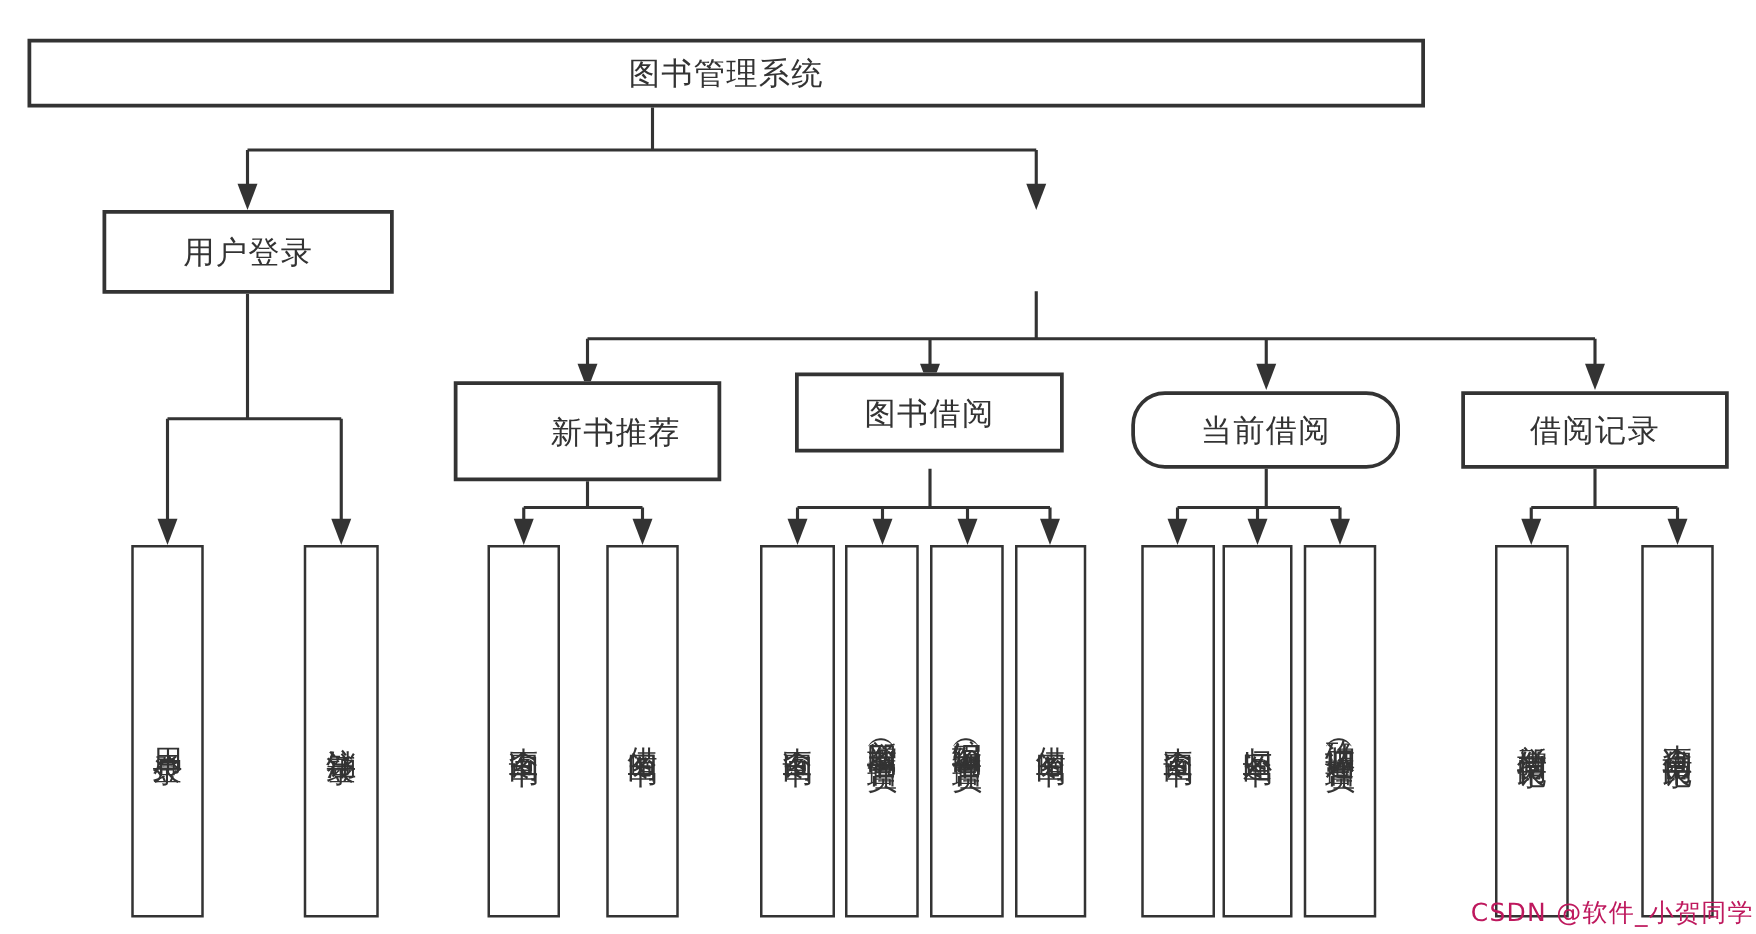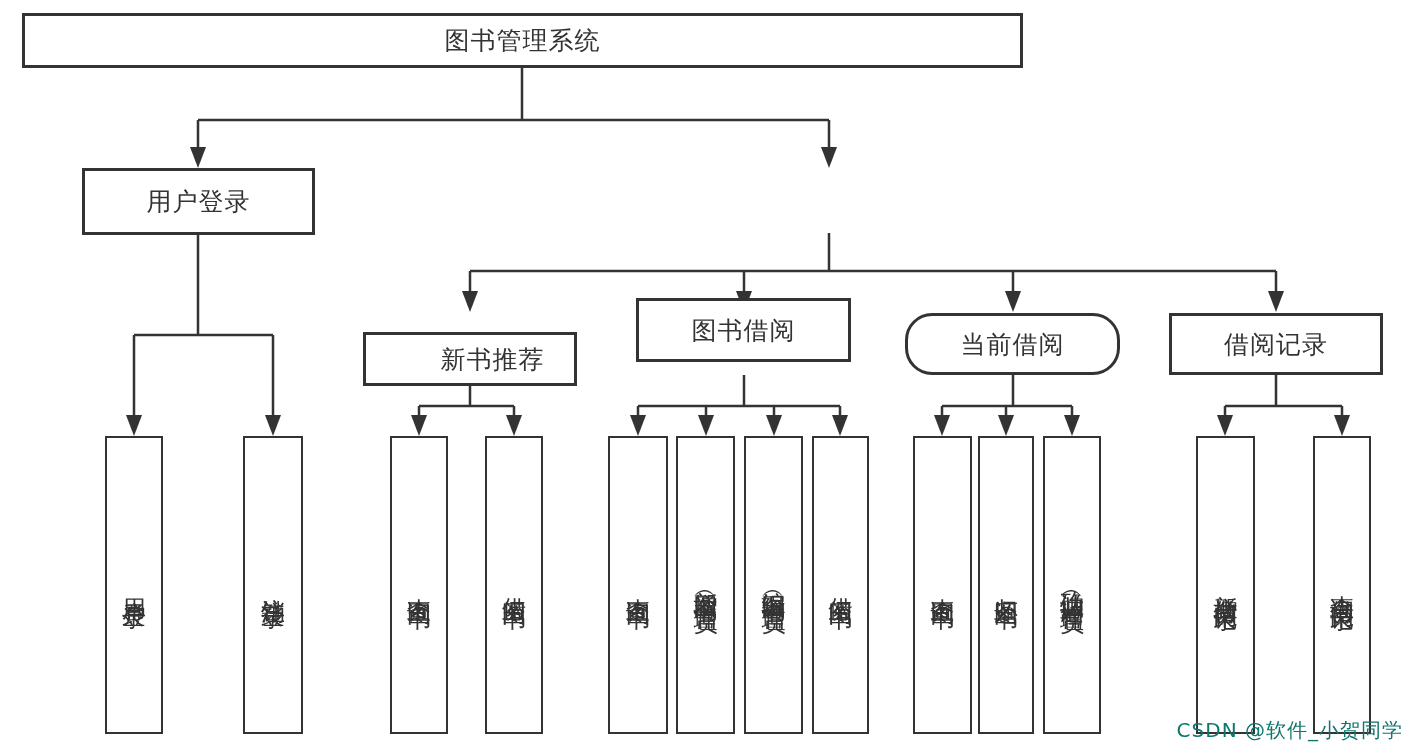--- a/index.html
+++ b/index.html
@@ -38,21 +38,21 @@
   .leaf > span {
     writing-mode: vertical-rl;
     text-orientation: mixed;
     letter-spacing: 0.12em;
     line-height: 1;
   }
   .watermark {
     position: absolute;
     right: 2px;
     bottom: 3px;
-    color: #0f766e;
+    color: #be185d;
     font-size: 20px;
     letter-spacing: 1px;
   }
 </style>
 </head>
 <body>
 
 <div class="canvas">
 
   <svg class="wires" viewBox="0 0 1405 747" aria-hidden="true">
@@ -81,29 +81,29 @@
       <polygon points="766,415 782,415 774,436"></polygon>
       <polygon points="832,415 848,415 840,436"></polygon>
       <polygon points="934,415 950,415 942,436"></polygon>
       <polygon points="998,415 1014,415 1006,436"></polygon>
       <polygon points="1064,415 1080,415 1072,436"></polygon>
       <polygon points="1217,415 1233,415 1225,436"></polygon>
       <polygon points="1334,415 1350,415 1342,436"></polygon>
     </g>
   </svg>
 
-  <div class="node" style="left:22px; top:13px; width:1001px; height:55px;">
+  <div class="node" style="left:22px; top:31px; width:1118px; height:55px;">
     <span>图书管理系统</span>
   </div>
 
   <div class="node" style="left:82px; top:168px; width:233px; height:67px;">
     <span>用户登录</span>
   </div>
 
-  <div class="node" style="left:363px; top:332px; width:214px; height:54px;padding-left:45px;">
+  <div class="node" style="left:363px; top:305px; width:214px; height:80px;padding-left:45px;">
     <span>新书推荐</span>
   </div>
   <div class="node" style="left:636px; top:298px; width:215px; height:64px;">
     <span>图书借阅</span>
   </div>
   <div class="node" style="left:905px; top:313px; width:215px; height:62px;border-radius:27px;">
     <span>当前借阅</span>
   </div>
   <div class="node" style="left:1169px; top:313px; width:214px; height:62px;">
     <span>借阅记录</span>

